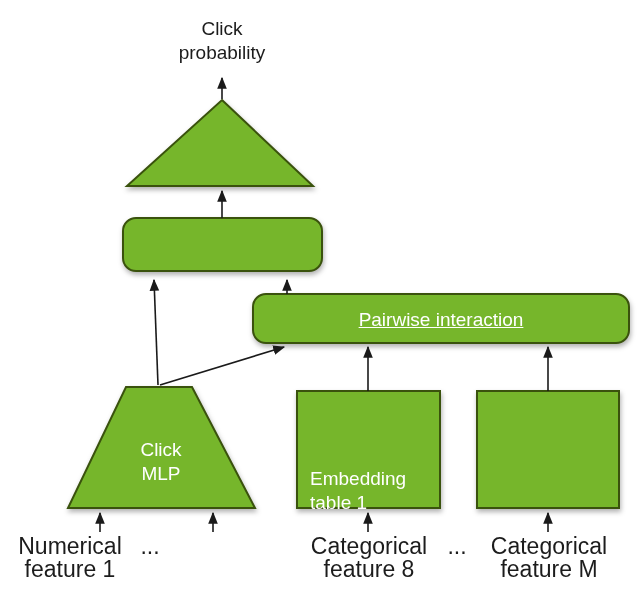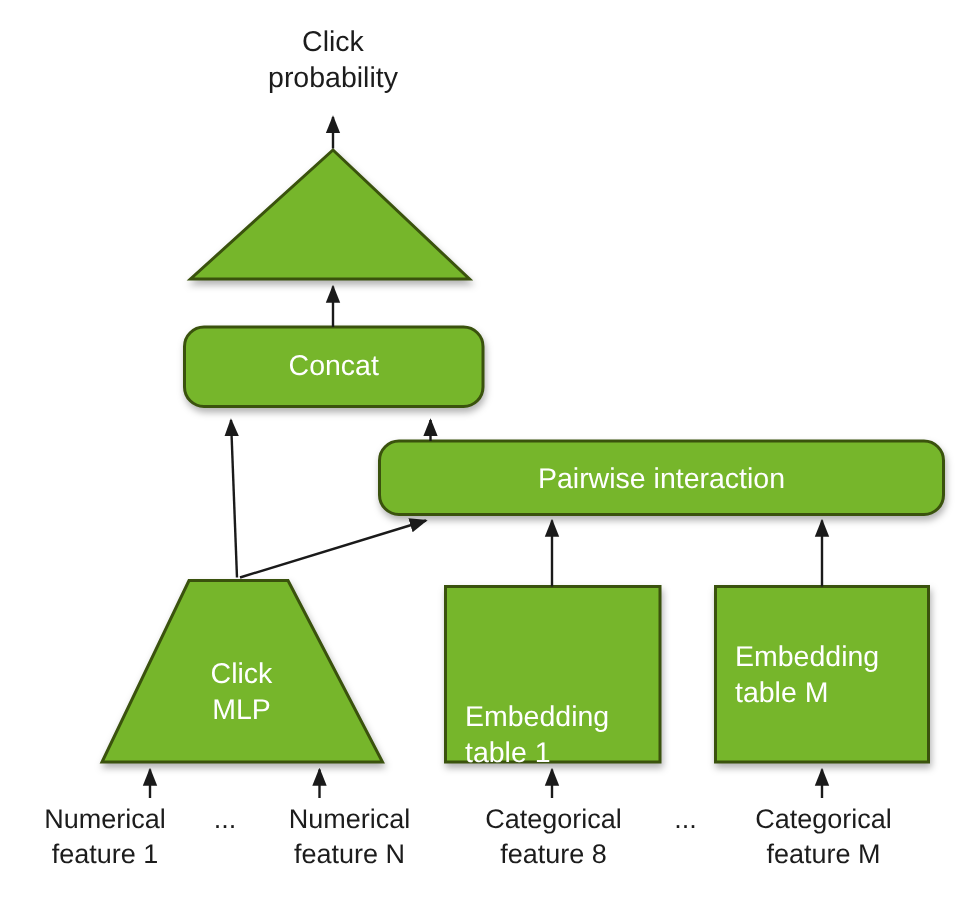--- a/index.html
+++ b/index.html
@@ -22,21 +22,21 @@
   .arrow {
     stroke: var(--arrow, #1a1a1a);
     stroke-width: 1.6;
     fill: none;
   }
   .arrowhead { fill: var(--arrow, #1a1a1a); }
 
   .txt {
     position: absolute;
     color: var(--text, #1c1c1c);
-    font-size: 18px;
+    font-size: 23px;
     line-height: 23px;
     text-align: center;
     white-space: normal;
   }
   .node-label {
     position: absolute;
     color: var(--node-text, #ffffff);
     font-size: 19px;
     line-height: 24px;
     text-align: center;
@@ -76,30 +76,27 @@
     <line class="arrow" x1="548" y1="391" x2="548" y2="347" marker-end="url(#ah)"></line>
     <line class="arrow" x1="100" y1="532" x2="100" y2="513" marker-end="url(#ah)"></line>
     <line class="arrow" x1="213" y1="532" x2="213" y2="513" marker-end="url(#ah)"></line>
     <line class="arrow" x1="368" y1="532" x2="368" y2="513" marker-end="url(#ah)"></line>
     <line class="arrow" x1="548" y1="532" x2="548" y2="513" marker-end="url(#ah)"></line>
   </svg>
 
   <div class="txt" style="left:162px; top:17px; width:120px; font-size:19px; line-height:24px;text-align:center;">Click probability</div>
 
 
-  <div class="node-label box-center" style="left:123px; top:218px; width:199px; height:53px;">Concat</div>
 
-  <div class="node-label box-center" style="left:253px; top:294px; width:376px; height:52px;">Pairwise interaction</div>
+  <div class="node-label box-center" style="left:253px; top:294px; width:376px; height:52px;text-decoration:underline;">Pairwise interaction</div>
 
   <div class="node-label" style="left:121px; top:438px; width:80px;">Click MLP</div>
 
   <div class="node-label left" style="left:310px; top:427px; width:112px;margin-top:40px;">Embedding table 1</div>
 
-  <div class="node-label left" style="left:490px; top:427px; width:112px;">Embedding table M</div>
 
   <div class="txt" style="left:10px;  top:535px; width:120px;">Numerical feature 1</div>
   <div class="txt" style="left:120px; top:535px; width:60px;">...</div>
-  <div class="txt" style="left:173px; top:535px; width:120px;">Numerical feature N</div>
   <div class="txt" style="left:309px; top:535px; width:120px;">Categorical feature 8</div>
   <div class="txt" style="left:427px; top:535px; width:60px;">...</div>
   <div class="txt" style="left:489px; top:535px; width:120px;">Categorical feature M</div>
 
 </div>
 
 </body></html>

